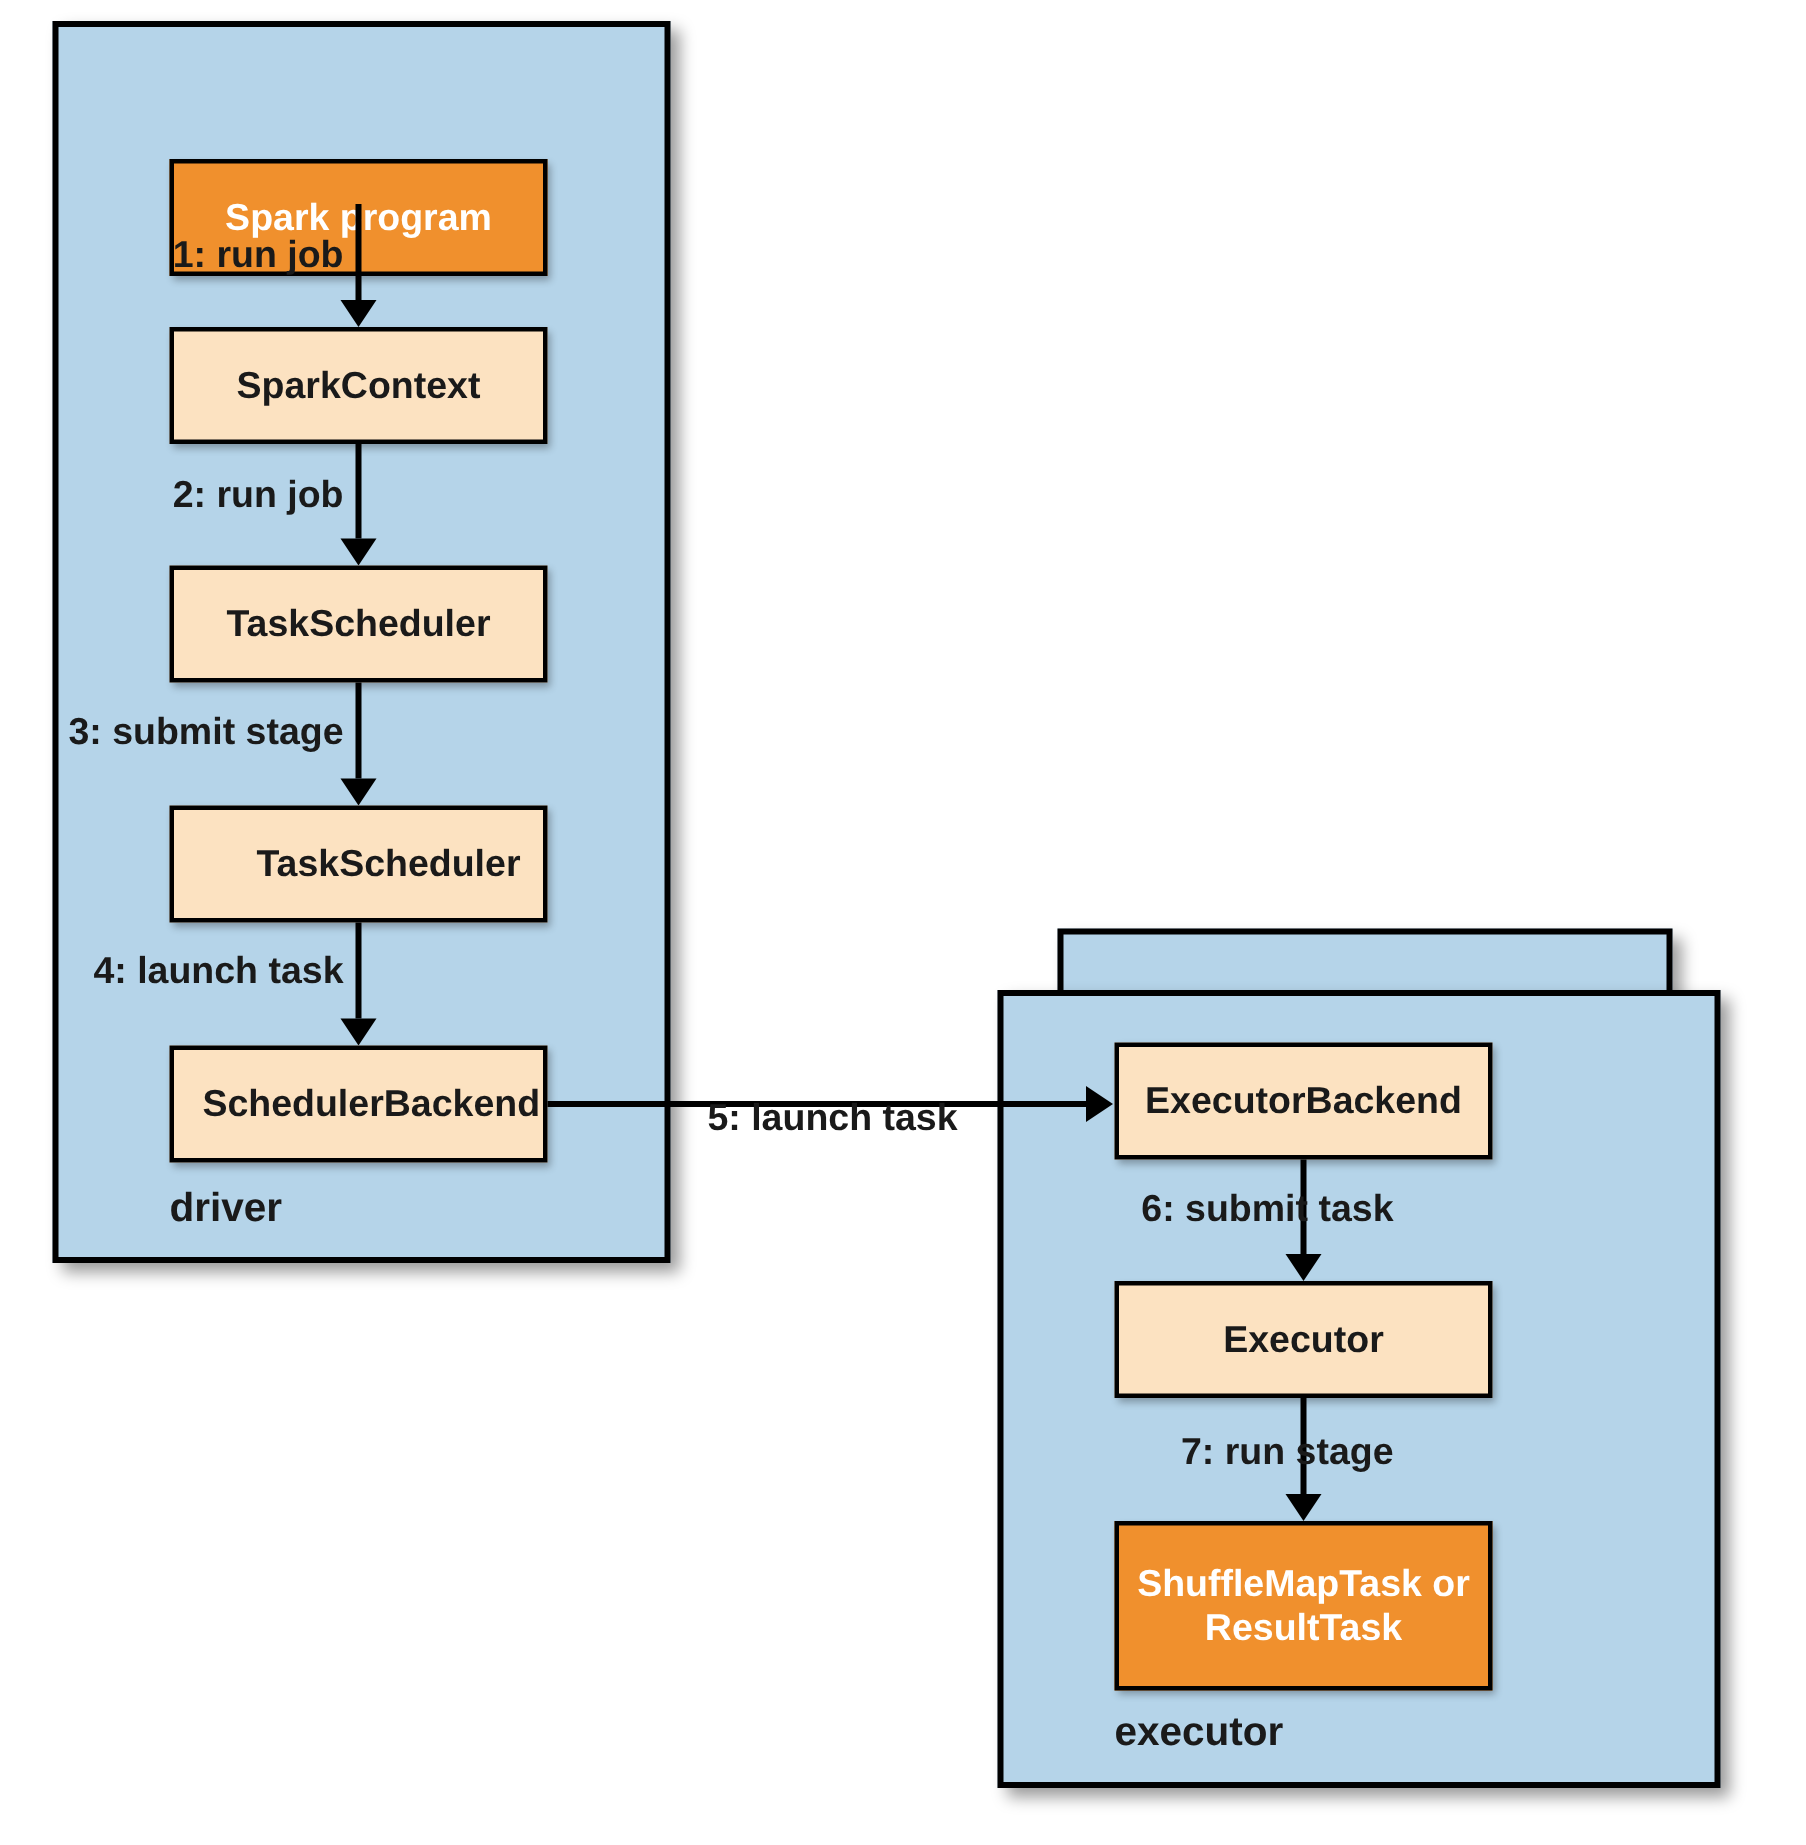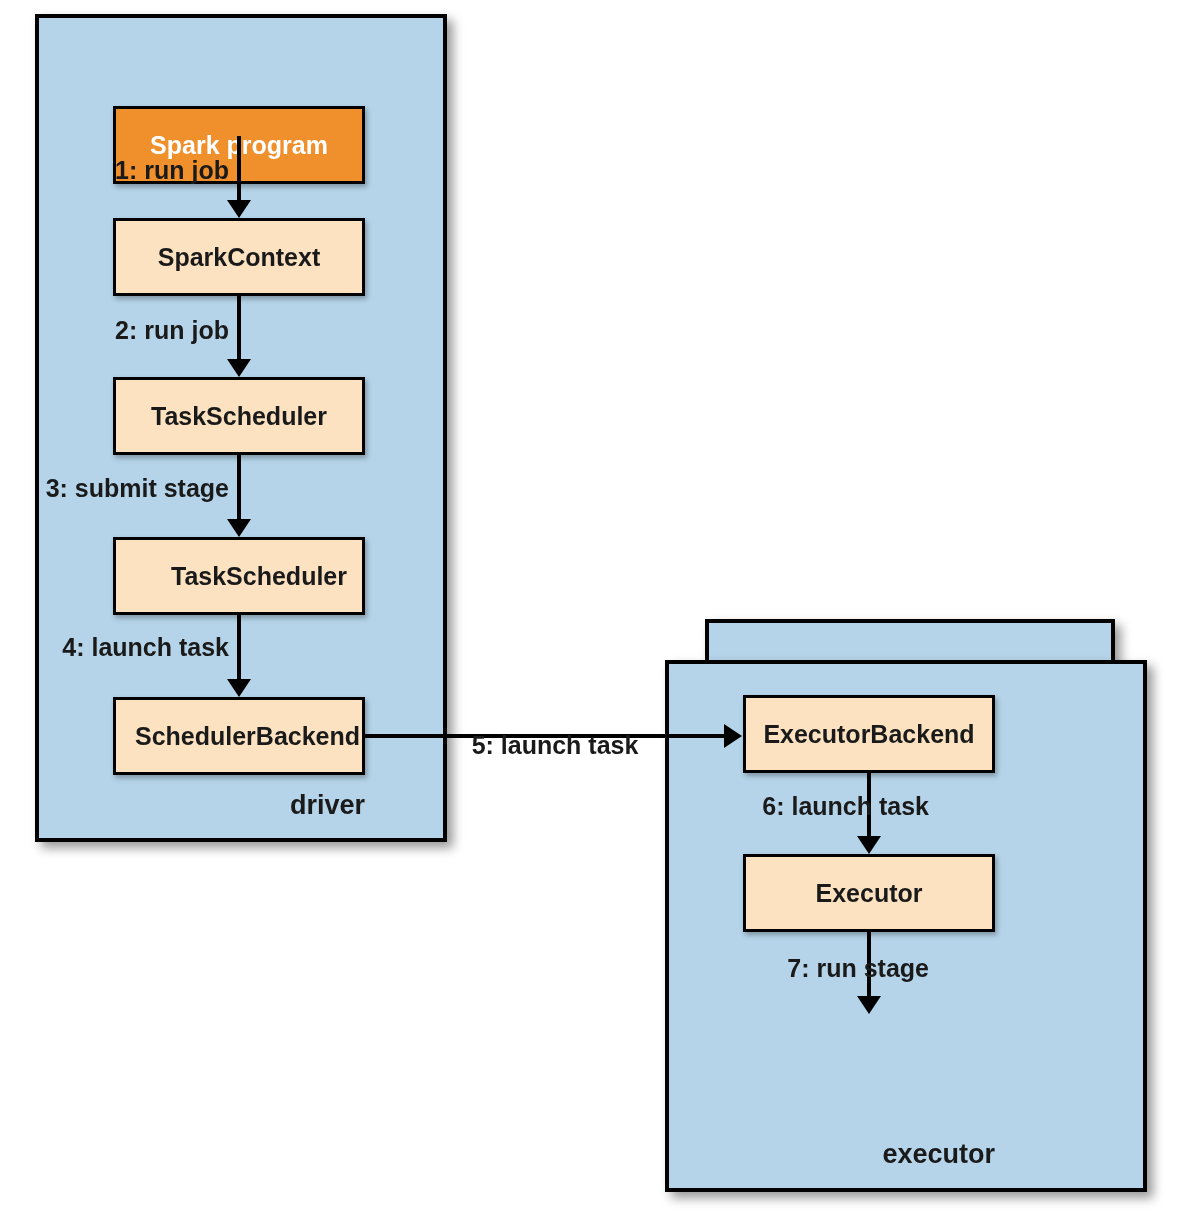--- a/index.html
+++ b/index.html
@@ -63,21 +63,21 @@
     font-size: 25px;
     font-weight: bold;
     color: var(--node-text);
     white-space: nowrap;
     line-height: 30px;
   }
   .step-label.right-align { text-align: left; }
   .container-label {
     position: absolute;
     width: 252px;
-    text-align: right;
+    text-align: left;
     font-size: 27px;
     font-weight: bold;
     color: var(--node-text);
     line-height: 30px;
   }
   .vline {
     position: absolute;
     width: 4px;
     background: var(--border);
   }
@@ -107,28 +107,29 @@
 <div class="canvas">
 
   <div class="container" style="left:705px; top:619px; width:410px; height:531px;"></div>
 
   <div class="container" style="left:665px; top:660px; width:482px; height:532px;">
 
     <div class="node default" style="left:74px; top:31px;">ExecutorBackend</div>
 
     <div class="vline" style="left:198px; top:109px; height:63px;"></div>
     <div class="head-down" style="left:188px; top:172px;"></div>
-    <div class="step-label right-align" style="right:214px; top:127px;">6: launch task</div>
+    <div class="step-label right-align" style="right:214px; top:127px;">6: submit task</div>
 
     <div class="node default" style="left:74px; top:190px;">Executor</div>
 
     <div class="vline" style="left:198px; top:268px; height:64px;"></div>
     <div class="head-down" style="left:188px; top:332px;"></div>
     <div class="step-label right-align" style="right:214px; top:289px;">7: run stage</div>
 
+    <div class="node highlight tall" style="left:74px; top:350px;">ShuffleMapTask or ResultTask</div>
 
     <div class="container-label" style="left:74px; top:475px;">executor</div>
   </div>
 
   <div class="container" style="left:35px; top:14px; width:412px; height:828px;">
 
     <div class="node highlight" style="left:74px; top:40px;margin-top:48px;">Spark program</div>
 
     <div class="vline" style="left:198px; top:118px; height:64px;"></div>
     <div class="head-down" style="left:188px; top:182px;"></div>

